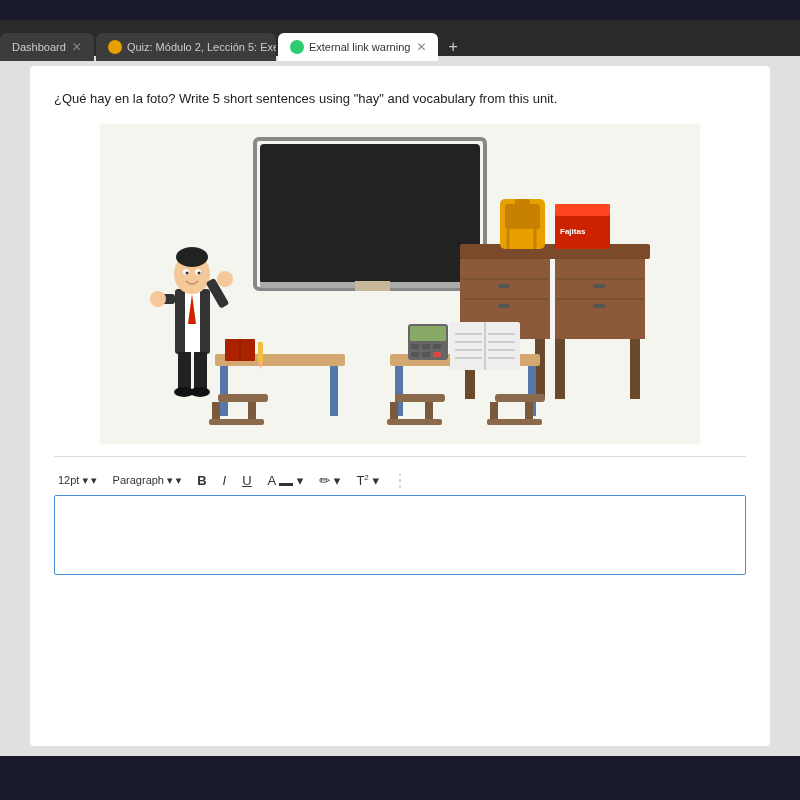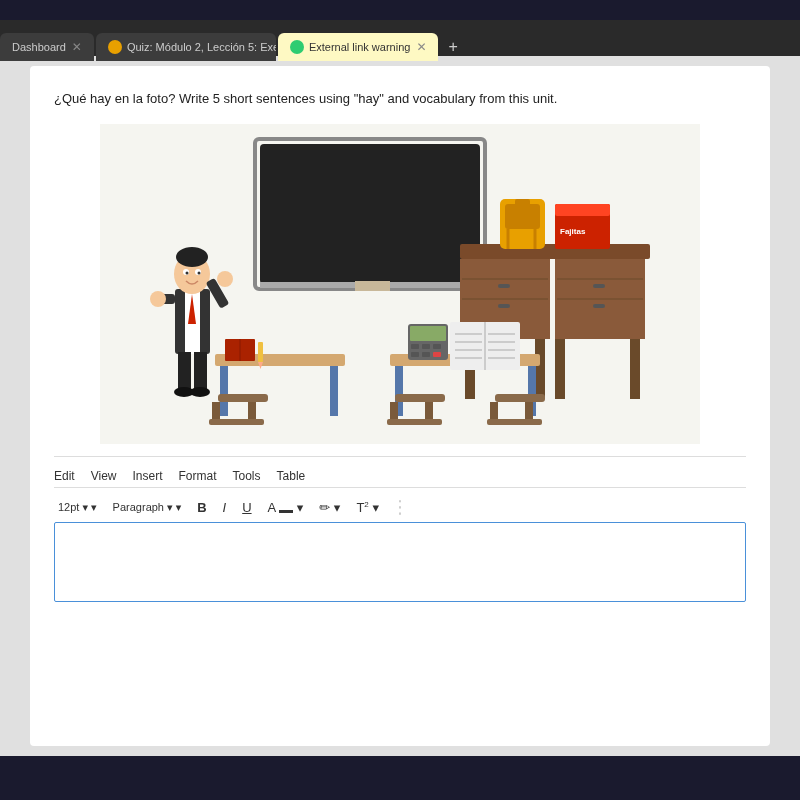--- a/index.html
+++ b/index.html
@@ -36,21 +36,21 @@
       border-radius: 6px 6px 0 0;
       margin-right: 2px;
       height: 28px;
       cursor: pointer;
       max-width: 180px;
       white-space: nowrap;
       overflow: hidden;
     }
 
     .tab.active {
-      background: #fef9c3;
+      background: #ffffff;
       color: #333;
     }
 
     .tab-icon {
       width: 14px;
       height: 14px;
       border-radius: 50%;
       margin-right: 5px;
       flex-shrink: 0;
     }
@@ -358,28 +358,20 @@
       <rect x="94" y="228" width="13" height="40" fill="#222"></rect>
 
       <ellipse cx="84" cy="268" rx="10" ry="5" fill="#111"></ellipse>
       <ellipse cx="100" cy="268" rx="10" ry="5" fill="#111"></ellipse>
 
     </svg>
   </div>
 
   <hr class="divider">
 
-  <div class="editor-menubar">
-    <span class="menu-item">Edit</span>
-    <span class="menu-item">View</span>
-    <span class="menu-item">Insert</span>
-    <span class="menu-item">Format</span>
-    <span class="menu-item">Tools</span>
-    <span class="menu-item">Table</span>
-  </div>
 
   <div class="editor-toolbar">
     <span class="toolbar-select">
       <span>12pt</span>
       <span> ▾</span>
     </span>
     <span class="toolbar-select">
       <span>Paragraph</span>
       <span> ▾</span>
     </span>

